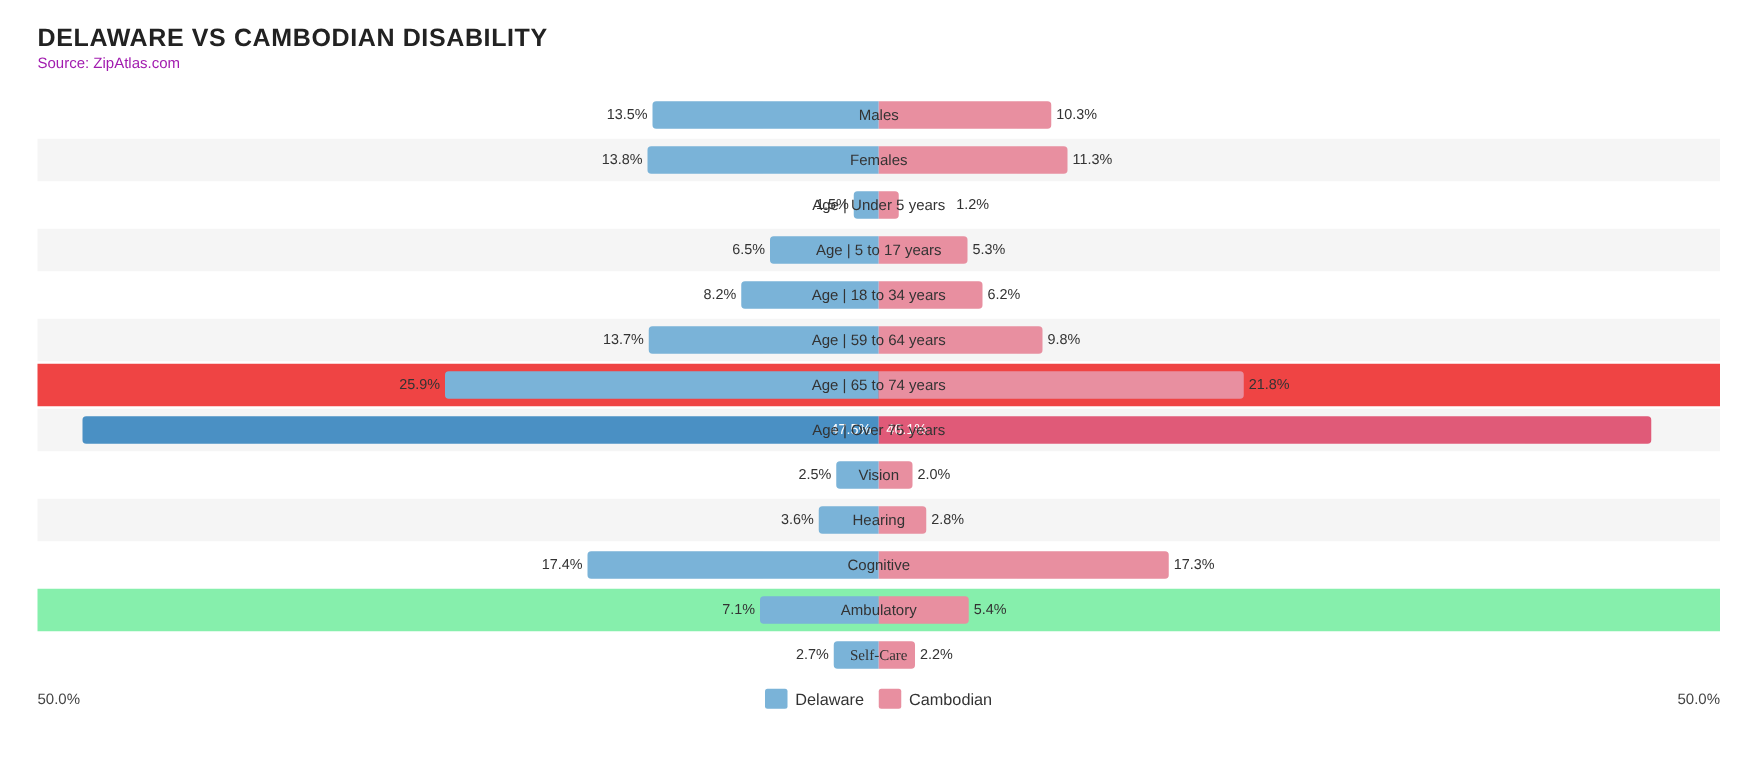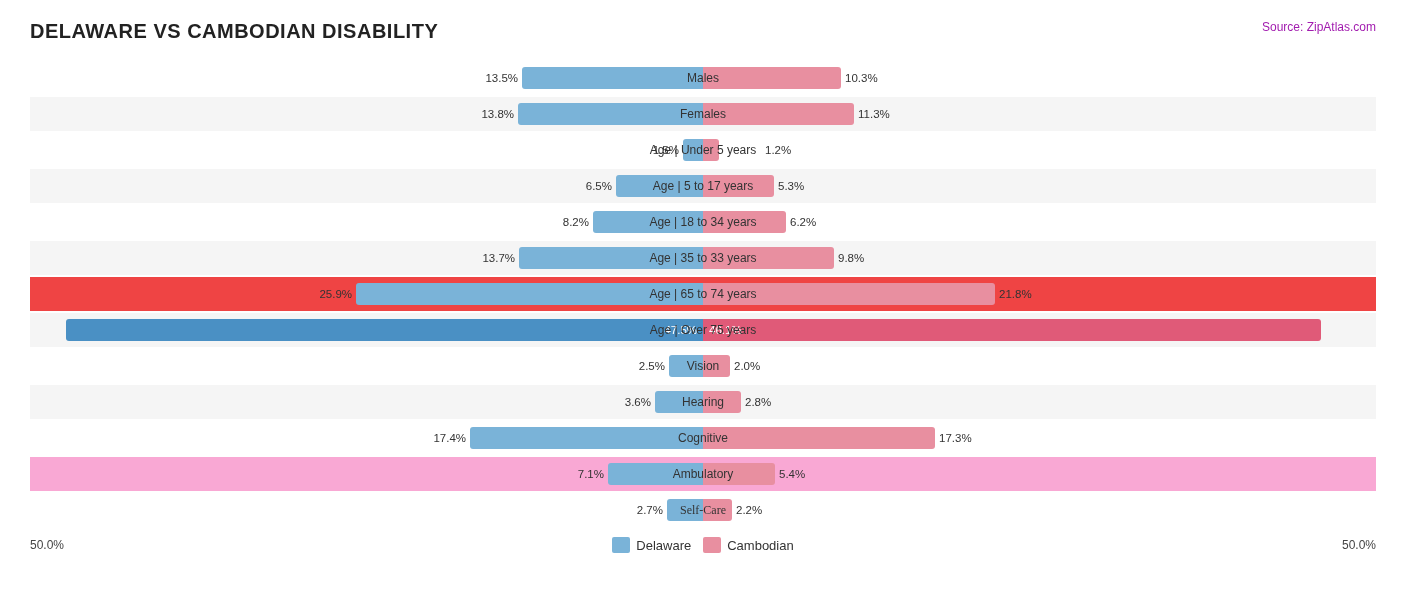--- a/index.html
+++ b/index.html
@@ -8,20 +8,21 @@
       background: #fff;
       width: 1406px;
       min-height: 612px;
       padding: 20px 30px 30px 30px;
     }
     .header {
       display: flex;
       justify-content: space-between;
       align-items: flex-start;
       margin-bottom: 18px;
+      flex-direction: column;
     }
     .title {
       font-size: 20px;
       font-weight: bold;
       color: #222;
       text-transform: uppercase;
       letter-spacing: 0.5px;
     }
     .source {
       font-size: 12px;
@@ -116,21 +117,21 @@
         <div style="position: absolute; left: 50%; width: 83px; height: 22px; background: rgb(232, 143, 160); border-radius: 0px 3px 3px 0px;"></div>
         <span style="position: absolute; font-size: 11.5px; color: rgb(51, 51, 51); white-space: nowrap; right: calc(50% + 114px);">8.2%</span>
         <span style="position: absolute; font-size: 11.5px; color: rgb(51, 51, 51); white-space: nowrap; left: calc(50% + 87px);">6.2%</span>
         <span style="position: absolute; left: 50%; transform: translateX(-50%); z-index: 10; font-size: 12px; color: rgb(51, 51, 51); white-space: nowrap; background: transparent;">Age | 18 to 34 years</span>
       </div>
       <div class="row" style="background: rgb(245, 245, 245); position: relative; height: 34px; display: flex; align-items: center;">
         <div style="position: absolute; right: 50%; width: 184px; height: 22px; background: rgb(122, 179, 216); border-radius: 3px 0px 0px 3px;"></div>
         <div style="position: absolute; left: 50%; width: 131px; height: 22px; background: rgb(232, 143, 160); border-radius: 0px 3px 3px 0px;"></div>
         <span style="position: absolute; font-size: 11.5px; color: rgb(51, 51, 51); white-space: nowrap; right: calc(50% + 188px);">13.7%</span>
         <span style="position: absolute; font-size: 11.5px; color: rgb(51, 51, 51); white-space: nowrap; left: calc(50% + 135px);">9.8%</span>
-        <span style="position: absolute; left: 50%; transform: translateX(-50%); z-index: 10; font-size: 12px; color: rgb(51, 51, 51); white-space: nowrap; background: transparent;">Age | 35 to 33 years</span>
+        <span style="position: absolute; left: 50%; transform: translateX(-50%); z-index: 10; font-size: 12px; color: rgb(51, 51, 51); white-space: nowrap; background: transparent;">Age | 59 to 64 years</span>
       </div>
       <div class="row" style="background: #ef4444; position: relative; height: 34px; display: flex; align-items: center;">
         <div style="position: absolute; right: 50%; width: 347px; height: 22px; background: rgb(122, 179, 216); border-radius: 3px 0px 0px 3px;"></div>
         <div style="position: absolute; left: 50%; width: 292px; height: 22px; background: rgb(232, 143, 160); border-radius: 0px 3px 3px 0px;"></div>
         <span style="position: absolute; font-size: 11.5px; color: rgb(51, 51, 51); white-space: nowrap; right: calc(50% + 351px);">25.9%</span>
         <span style="position: absolute; font-size: 11.5px; color: rgb(51, 51, 51); white-space: nowrap; left: calc(50% + 296px);">21.8%</span>
         <span style="position: absolute; left: 50%; transform: translateX(-50%); z-index: 10; font-size: 12px; color: rgb(51, 51, 51); white-space: nowrap; background: transparent;">Age | 65 to 74 years</span>
       </div>
       <div class="row" style="background: rgb(245, 245, 245); position: relative; height: 34px; display: flex; align-items: center;">
         <div style="position: absolute; right: 50%; width: 637px; height: 22px; background: rgb(74, 144, 196); border-radius: 3px 0px 0px 3px;"></div>
@@ -153,21 +154,21 @@
         <span style="position: absolute; font-size: 11.5px; color: rgb(51, 51, 51); white-space: nowrap; left: calc(50% + 42px);">2.8%</span>
         <span style="position: absolute; left: 50%; transform: translateX(-50%); z-index: 10; font-size: 12px; color: rgb(51, 51, 51); white-space: nowrap; background: transparent;">Hearing</span>
       </div>
       <div class="row" style="background: rgb(255, 255, 255); position: relative; height: 34px; display: flex; align-items: center;">
         <div style="position: absolute; right: 50%; width: 233px; height: 22px; background: rgb(122, 179, 216); border-radius: 3px 0px 0px 3px;"></div>
         <div style="position: absolute; left: 50%; width: 232px; height: 22px; background: rgb(232, 143, 160); border-radius: 0px 3px 3px 0px;"></div>
         <span style="position: absolute; font-size: 11.5px; color: rgb(51, 51, 51); white-space: nowrap; right: calc(50% + 237px);">17.4%</span>
         <span style="position: absolute; font-size: 11.5px; color: rgb(51, 51, 51); white-space: nowrap; left: calc(50% + 236px);">17.3%</span>
         <span style="position: absolute; left: 50%; transform: translateX(-50%); z-index: 10; font-size: 12px; color: rgb(51, 51, 51); white-space: nowrap; background: transparent;">Cognitive</span>
       </div>
-      <div class="row" style="background: #f9a8d4; position: relative; height: 34px; display: flex; align-items: center;">
+      <div class="row" style="background: #86efac; position: relative; height: 34px; display: flex; align-items: center;">
         <div style="position: absolute; right: 50%; width: 95px; height: 22px; background: rgb(122, 179, 216); border-radius: 3px 0px 0px 3px;"></div>
         <div style="position: absolute; left: 50%; width: 72px; height: 22px; background: rgb(232, 143, 160); border-radius: 0px 3px 3px 0px;"></div>
         <span style="position: absolute; font-size: 11.5px; color: rgb(51, 51, 51); white-space: nowrap; right: calc(50% + 99px);">7.1%</span>
         <span style="position: absolute; font-size: 11.5px; color: rgb(51, 51, 51); white-space: nowrap; left: calc(50% + 76px);">5.4%</span>
         <span style="position: absolute; left: 50%; transform: translateX(-50%); z-index: 10; font-size: 12px; color: rgb(51, 51, 51); white-space: nowrap; background: transparent;">Ambulatory</span>
       </div>
       <div class="row" style="background: rgb(255, 255, 255); position: relative; height: 34px; display: flex; align-items: center;">
         <div style="position: absolute; right: 50%; width: 36px; height: 22px; background: rgb(122, 179, 216); border-radius: 3px 0px 0px 3px;"></div>
         <div style="position: absolute; left: 50%; width: 29px; height: 22px; background: rgb(232, 143, 160); border-radius: 0px 3px 3px 0px;"></div>
         <span style="position: absolute; font-size: 11.5px; color: rgb(51, 51, 51); white-space: nowrap; right: calc(50% + 40px);">2.7%</span>

